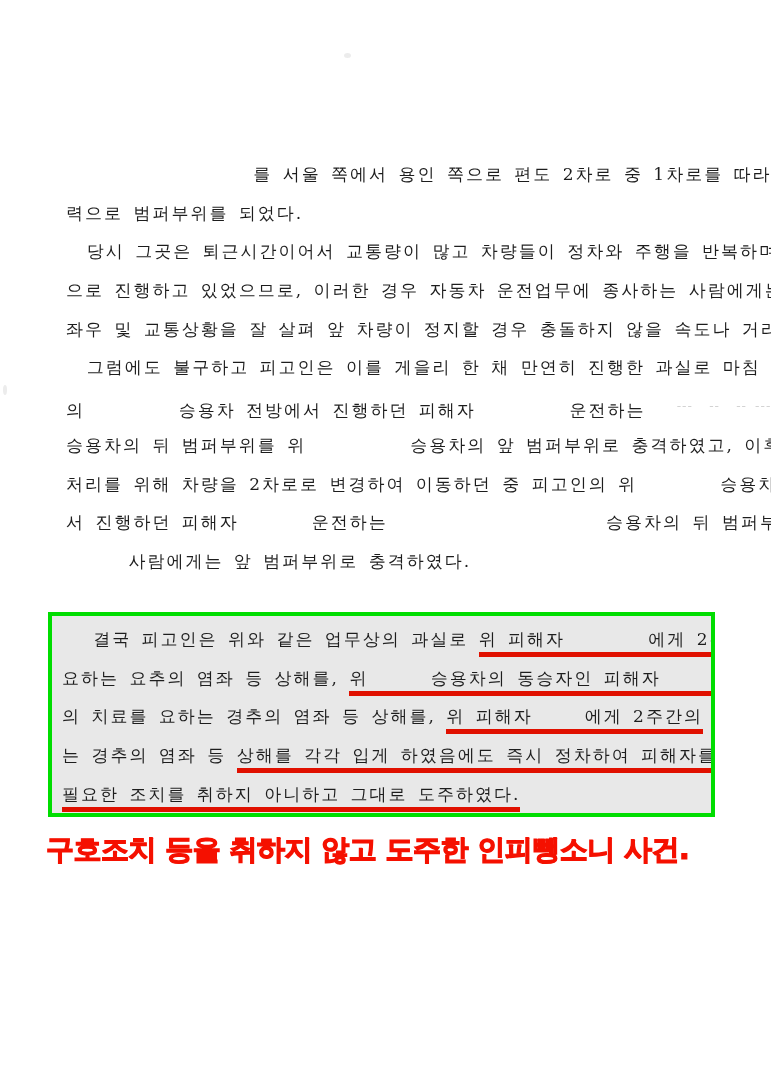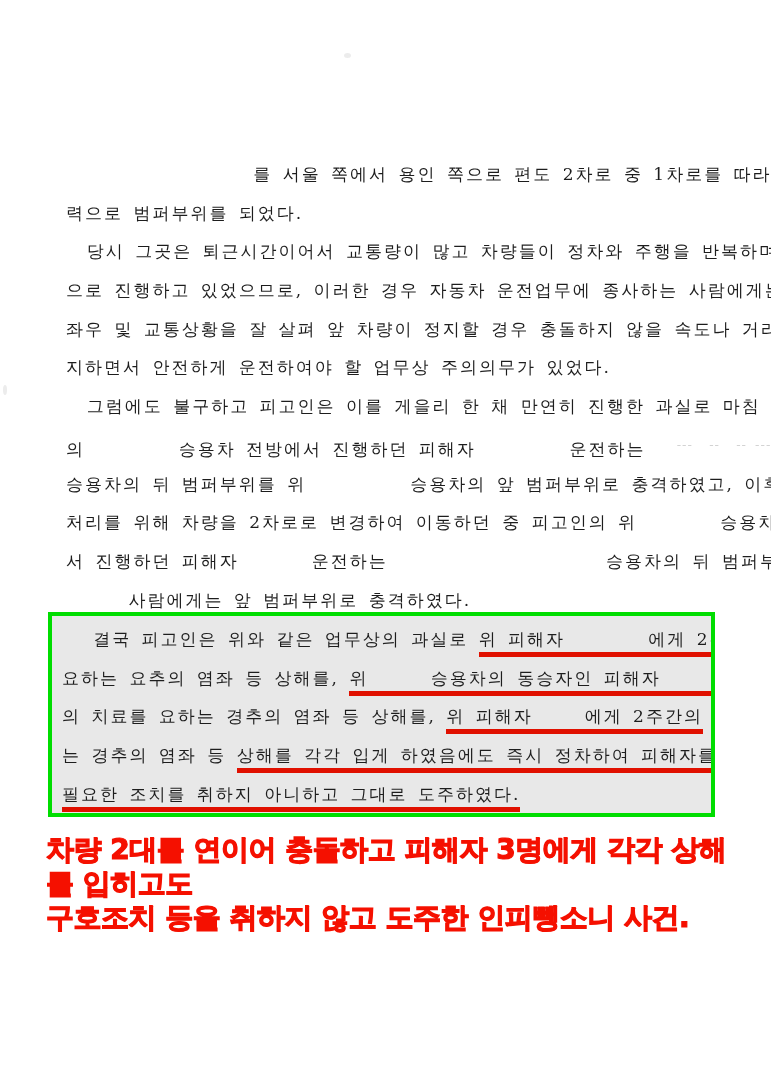--- a/index.html
+++ b/index.html
@@ -85,35 +85,33 @@
 
   <div class="speck" id="speck-top"></div>
   <div class="speck" id="speck-left"></div>
 
   <div id="body-text" style="color: rgb(29, 29, 29);">
       <div class="tline"><span>                  를 서울 쪽에서 용인 쪽으로 편도 2차로 중 1차로를 따라 미상의 속</span></div>
       <div class="tline"><span>력으로 범퍼부위를 되었다.</span></div>
       <div class="tline"><span>  당시 그곳은 퇴근시간이어서 교통량이 많고 차량들이 정차와 주행을 반복하며 서행</span></div>
       <div class="tline"><span>으로 진행하고 있었으므로, 이러한 경우 자동차 운전업무에 종사하는 사람에게는 전방</span></div>
       <div class="tline"><span>좌우 및 교통상황을 잘 살펴 앞 차량이 정지할 경우 충돌하지 않을 속도나 거리를 유</span></div>
-      <div class="tline"><span>지하면서 안전하게 운전하여야 할 업무상 주의의무가 있었다.</span></div>
       <div class="tline"><span>  그럼에도 불구하고 피고인은 이를 게을리 한 채 만연히 진행한 과실로 마침 피고인</span></div>
       <div class="tline"><span>의         승용차 전방에서 진행하던 피해자         운전하는   </span><span class="seg-faint">---  --  -- ----</span></div>
       <div class="tline"><span>승용차의 뒤 범퍼부위를 위          승용차의 앞 범퍼부위로 충격하였고, 이후 위 사고</span></div>
       <div class="tline"><span>처리를 위해 차량을 2차로로 변경하여 이동하던 중 피고인의 위        승용차 전방에</span></div>
       <div class="tline"><span>서 진행하던 피해자       운전하는                     승용차의 뒤 범퍼부위를 위</span></div>
       <div class="tline"><span>      사람에게는 앞 범퍼부위로 충격하였다.</span></div>
     </div>
 
   <div id="hl-box" style="border-color: rgb(0, 221, 0); background: rgb(232, 232, 232);">
       <div class="tline"><span>   결국 피고인은 위와 같은 업무상의 과실로 </span><span class="seg-u" style="border-bottom-color: rgb(224, 16, 0);">위 피해자        에게 2주간의</span></div>
       <div class="tline"><span>요하는 요추의 염좌 등 상해를, </span><span class="seg-u" style="border-bottom-color: rgb(224, 16, 0);">위      승용차의 동승자인 피해자       에게 2주간</span></div>
       <div class="tline"><span>의 치료를 요하는 경추의 염좌 등 상해를, </span><span class="seg-u" style="border-bottom-color: rgb(224, 16, 0);">위 피해자     에게 2주간의</span><span> 치료를 요하</span></div>
       <div class="tline"><span>는 경추의 염좌 등 </span><span class="seg-u" style="border-bottom-color: rgb(224, 16, 0);">상해를 각각 입게 하였음에도 즉시 정차하여 피해자를 구호하는 등</span></div>
       <div class="tline"><span class="seg-u" style="border-bottom-color: rgb(224, 16, 0);">필요한 조치를 취하지 아니하고 그대로 도주하였다.</span></div>
     </div>
 
   <div id="annotation" style="color: rgb(245, 16, 0);">
-    <div>차량 2대를 연이어 충돌하고 피해자 3명에게 각각 상해를 입히고도</div>
     <div>구호조치 등을 취하지 않고 도주한 인피뺑소니 사건.</div>
   </div>
 
 </div>
 
 </body></html>

